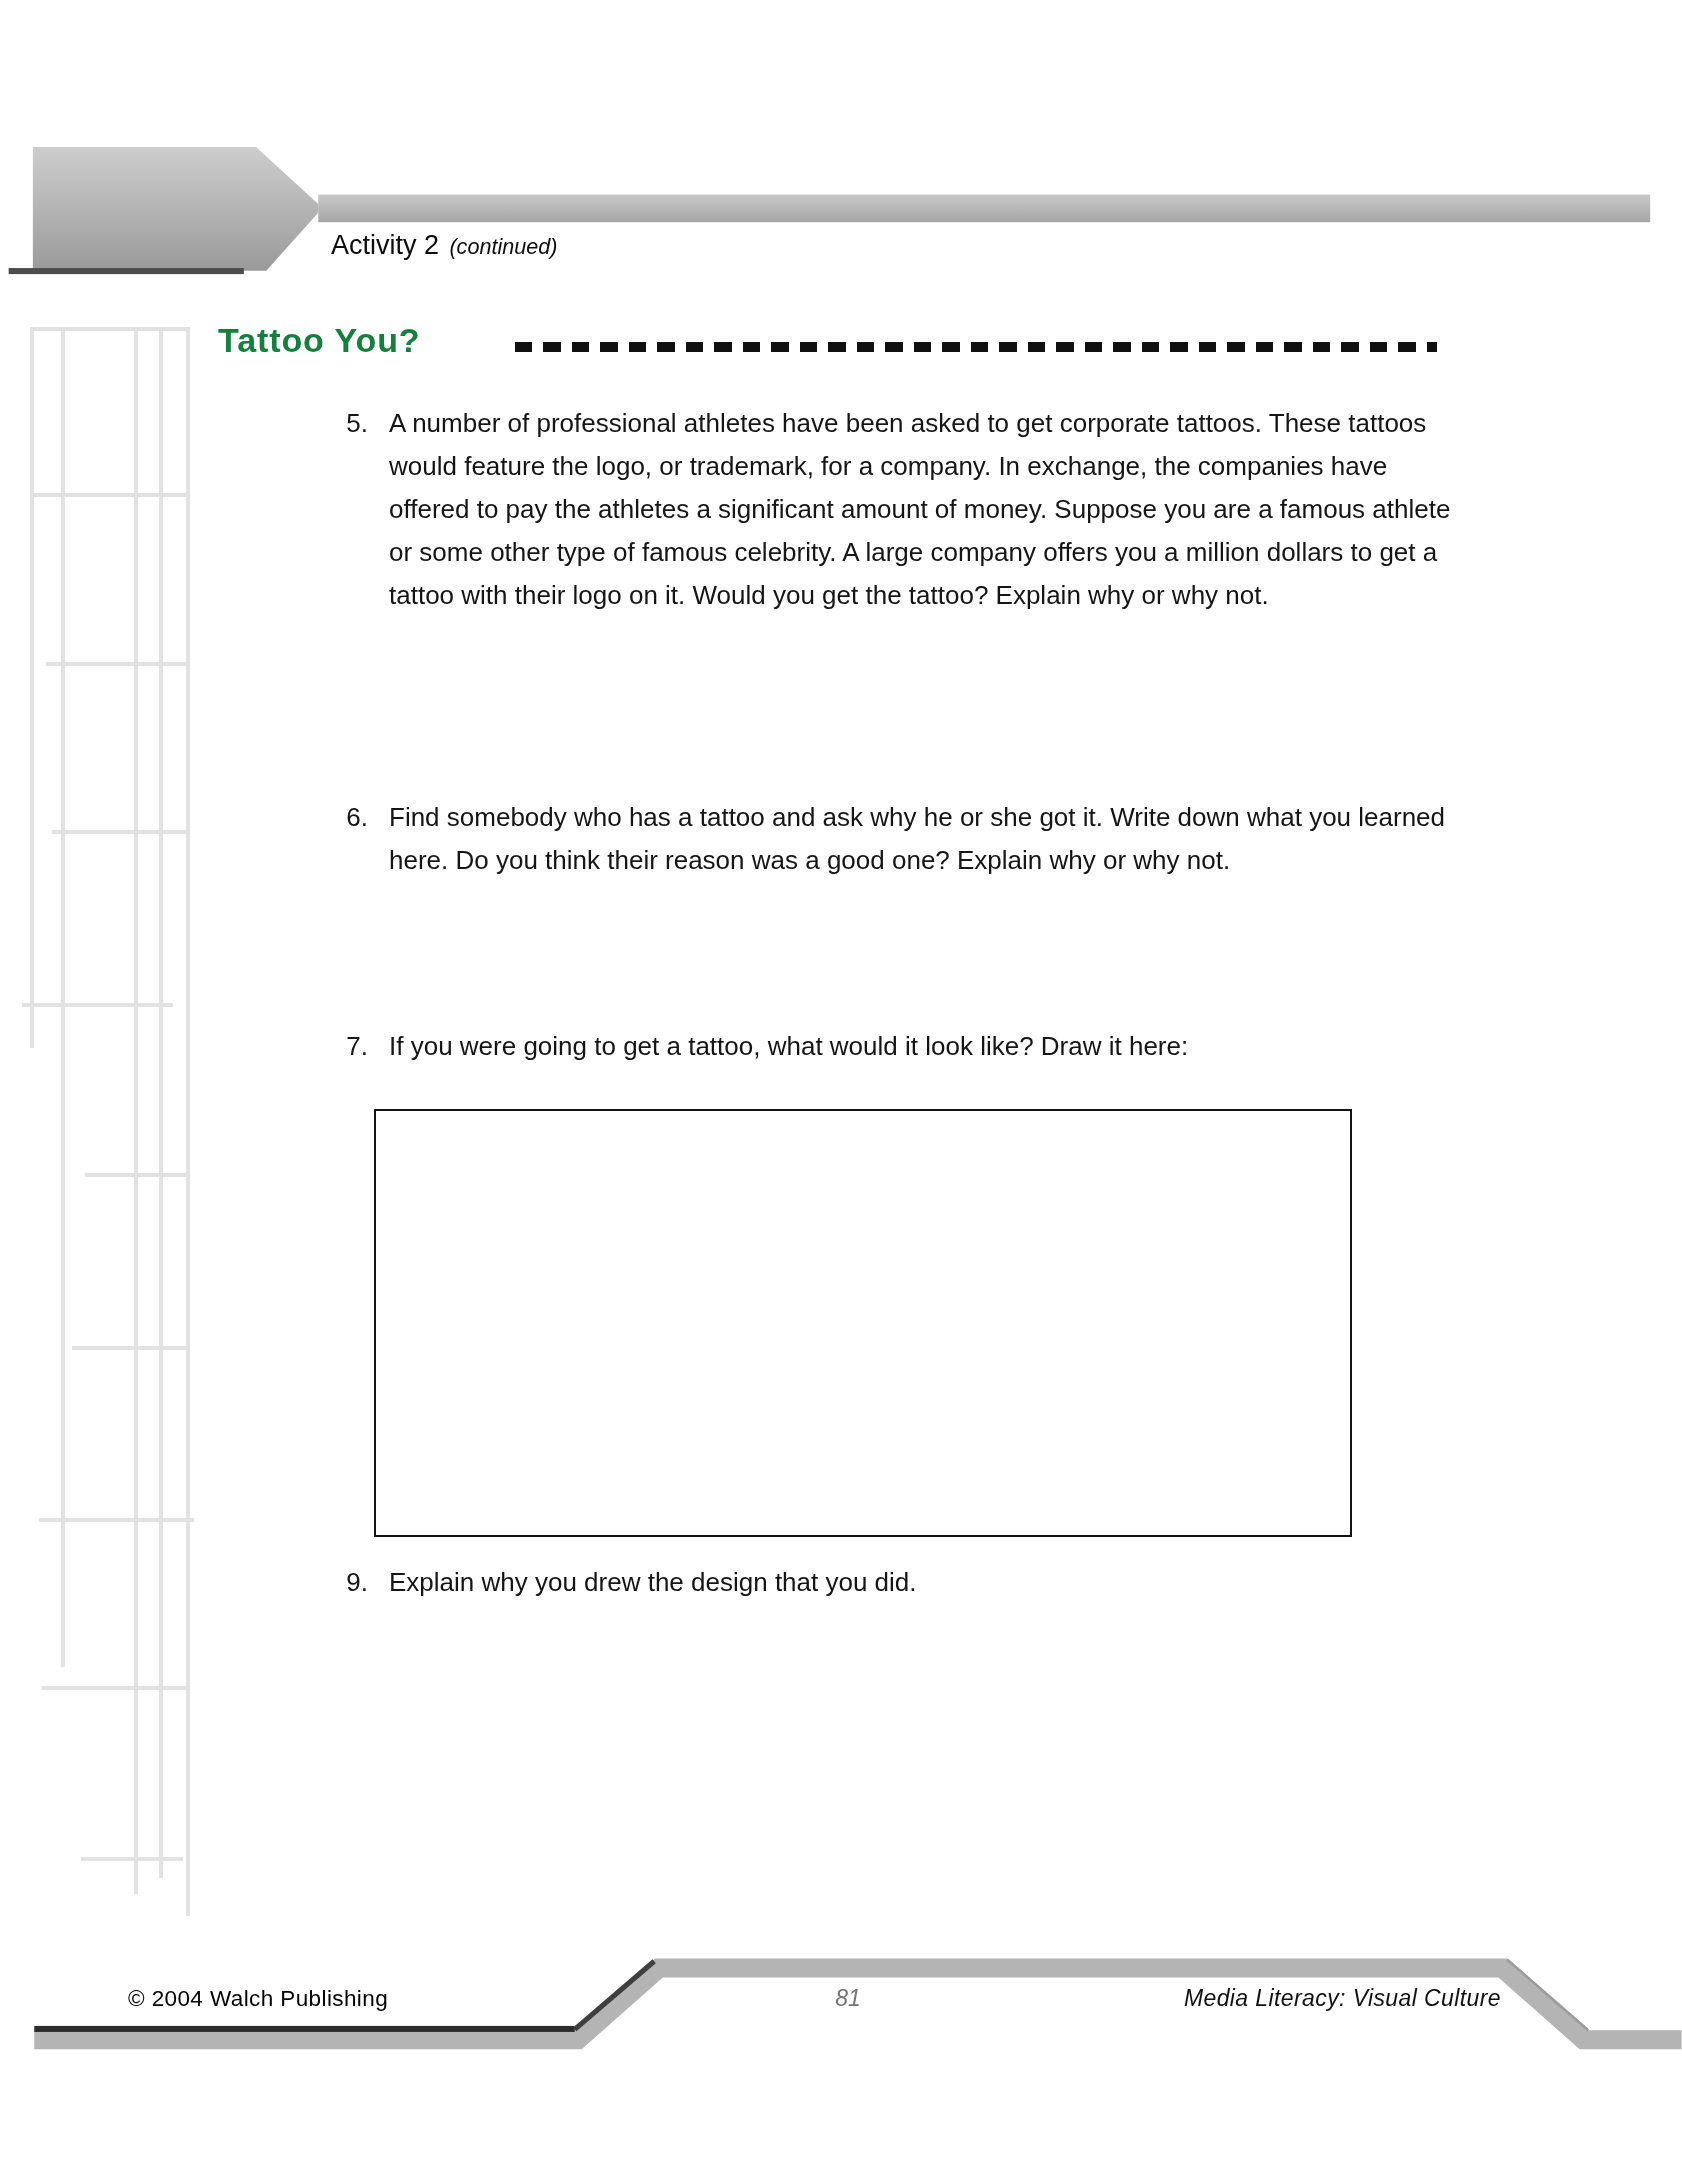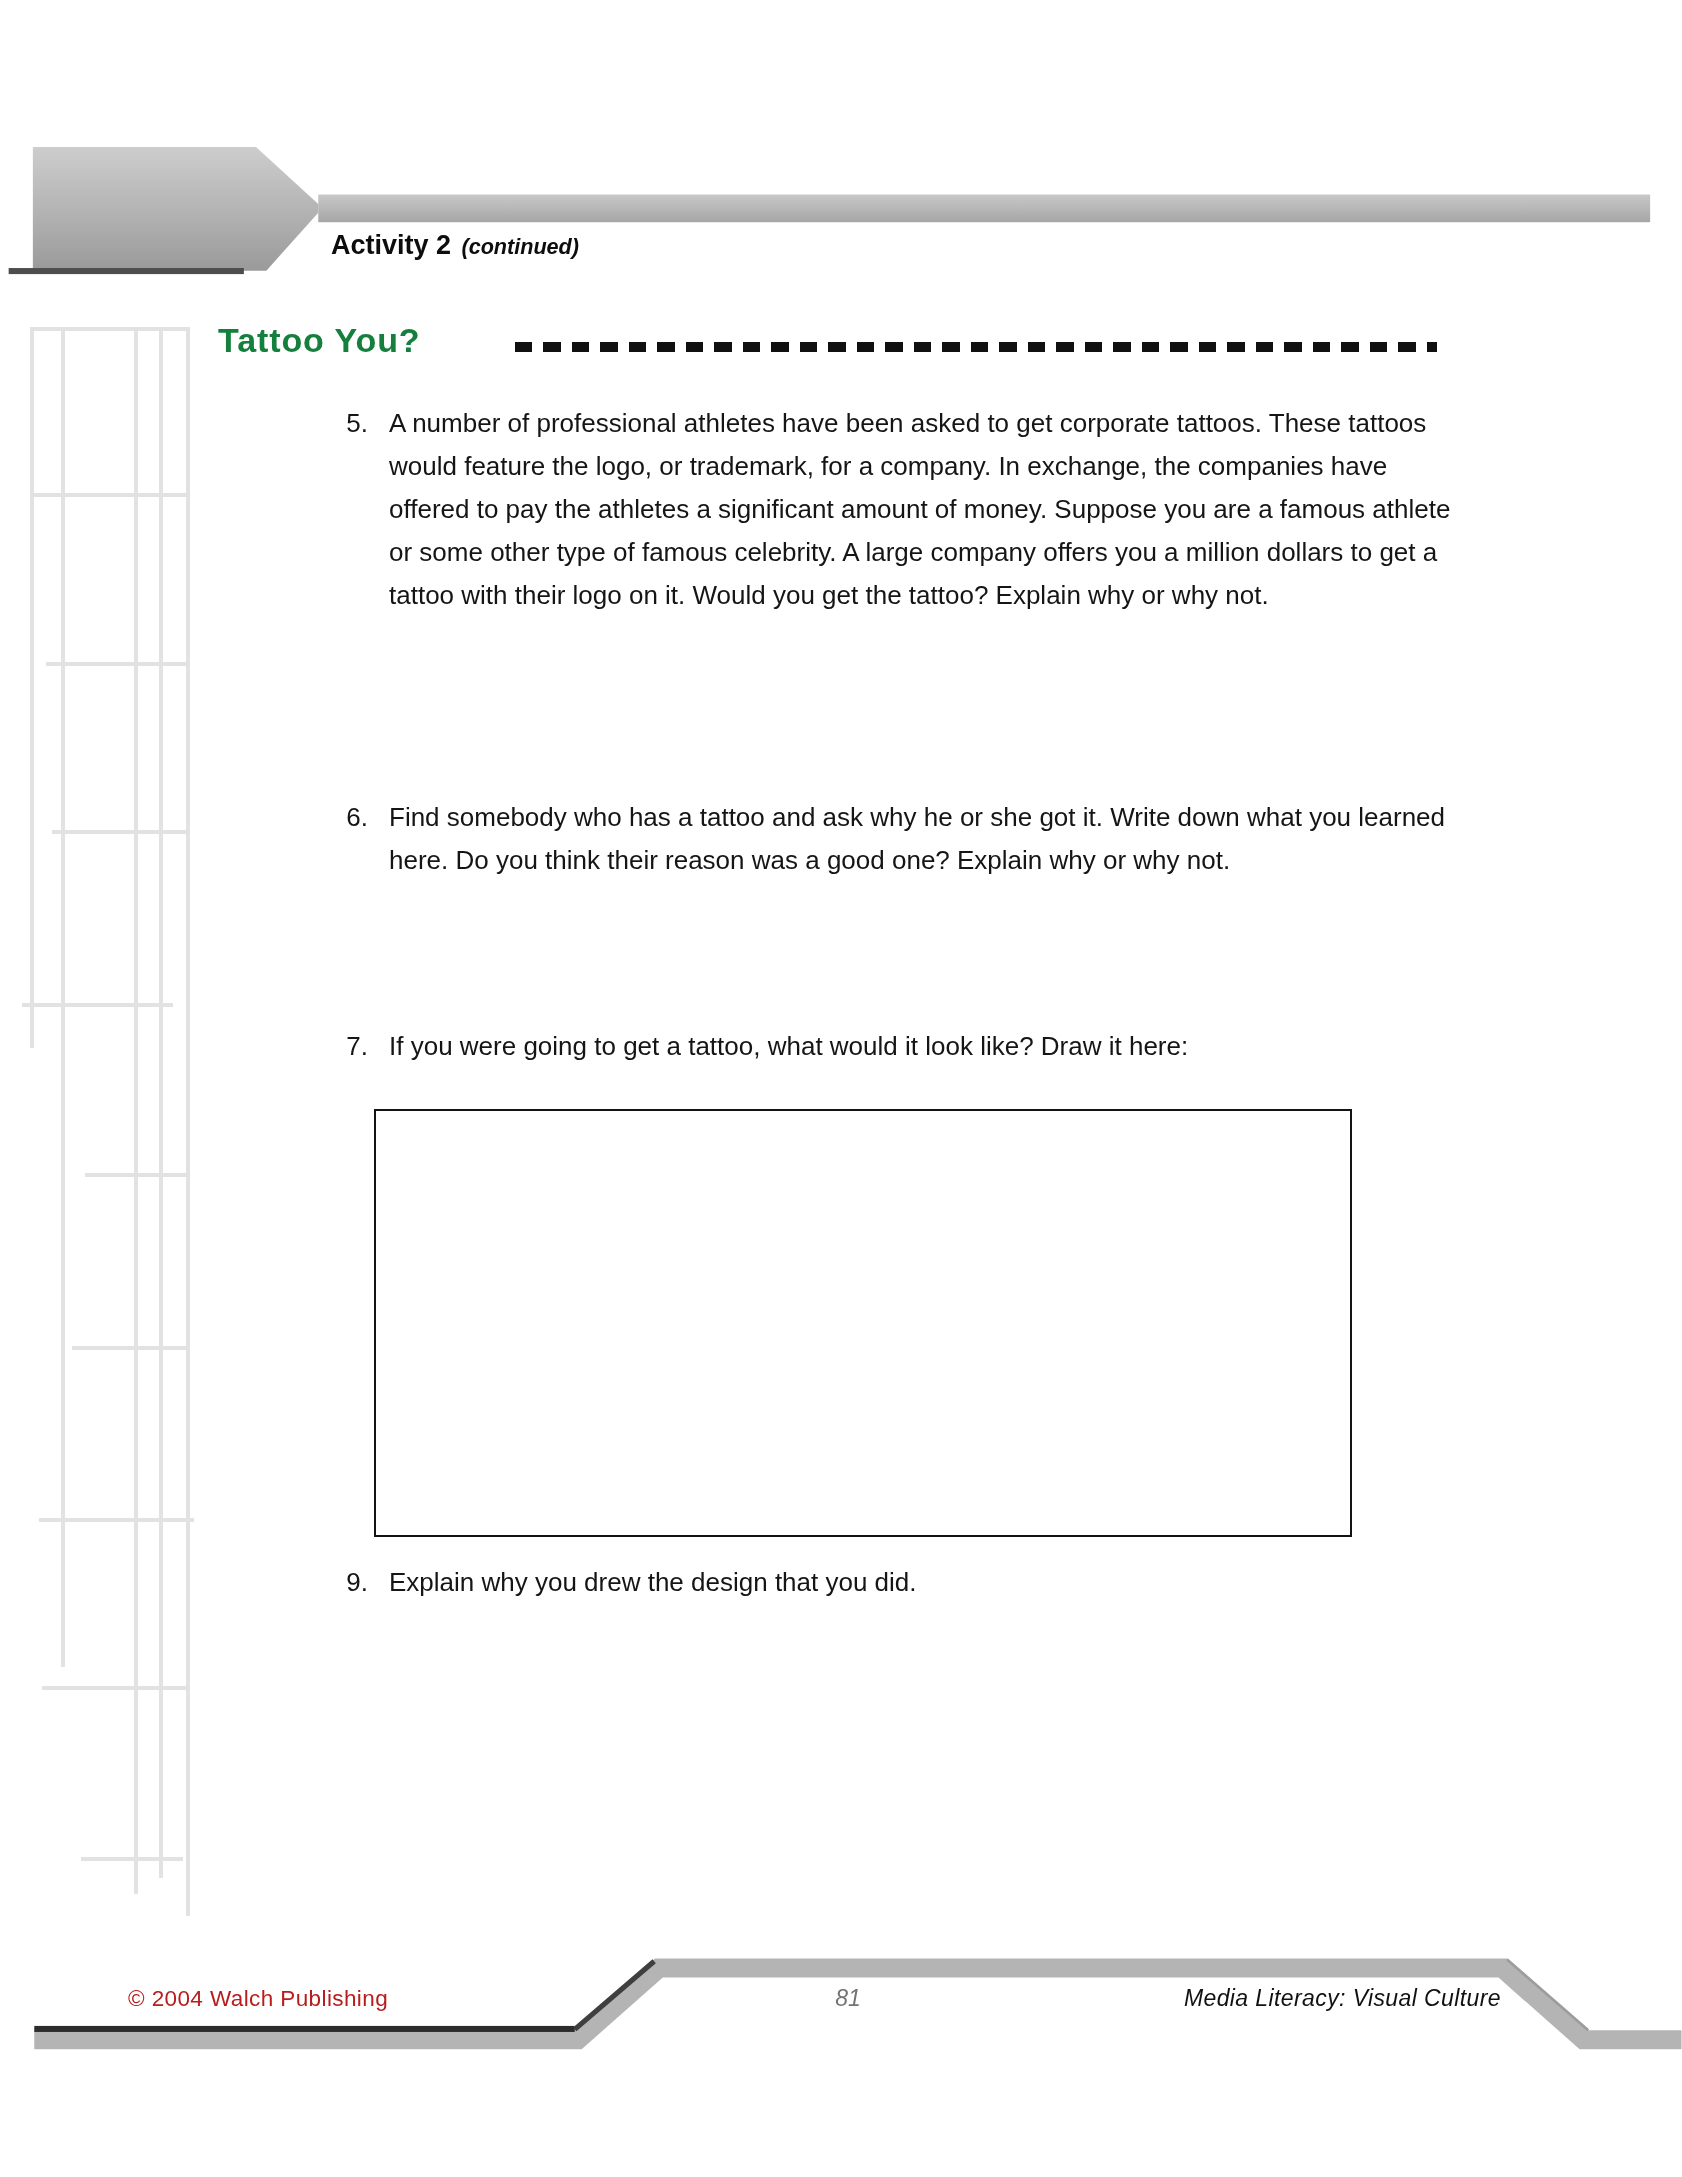--- a/index.html
+++ b/index.html
@@ -12,21 +12,21 @@
     overflow:hidden;
   }
   .abs{position:absolute;}
 
   
   .unit-title{
     left:331px;top:139px;
     font-size:27px;font-weight:bold;letter-spacing:0.4px;
     white-space:pre;color:#0d0d0d;
   }
-  .activity-line{left:331px;top:230px;font-size:27px;font-weight:bold;color:#0d0d0d;white-space:nowrap;}
+  .activity-line{left:331px;top:230px;font-size:27px;font-weight:normal;color:#0d0d0d;white-space:nowrap;}
   .activity-line .cont{font-size:21.6px;font-style:italic;margin-left:10.4px;}
 
   
   .ws-title{left:218px;top:321px;font-size:34px;font-weight:bold;letter-spacing:0.9px;color:#15803d;}
   .dash-rule{
     left:515px;top:342px;width:922px;height:9.5px;
     background:repeating-linear-gradient(90deg,#101010 0 17.3px,transparent 17.3px 28.5px);
   }
 
   
@@ -40,21 +40,21 @@
   #q9{left:294px;top:1561px;}
   #q10{left:294px;top:1742px;}
 
   
   .draw-box{
     left:374px;top:1109px;width:974px;height:424px;
     border:2.6px solid #131313;background:#ffffff;
   }
 
   
-  .footer-copy{left:128px;top:1986px;font-size:22.5px;letter-spacing:0.4px;color:#b91c1c;}
+  .footer-copy{left:128px;top:1986px;font-size:22.5px;letter-spacing:0.4px;color:#000000;}
   .page-num{left:796px;top:1985px;width:104px;text-align:center;font-size:23px;font-style:italic;color:#737373;}
   .book-title{left:1107px;top:1985px;width:394px;text-align:right;font-size:23px;font-style:italic;letter-spacing:0.4px;color:#111;}
 
   
   #margin-grid .grid-line{position:absolute;background:#e2e2e2;}
 </style>
 </head>
 <body>
 
 <div class="page">

